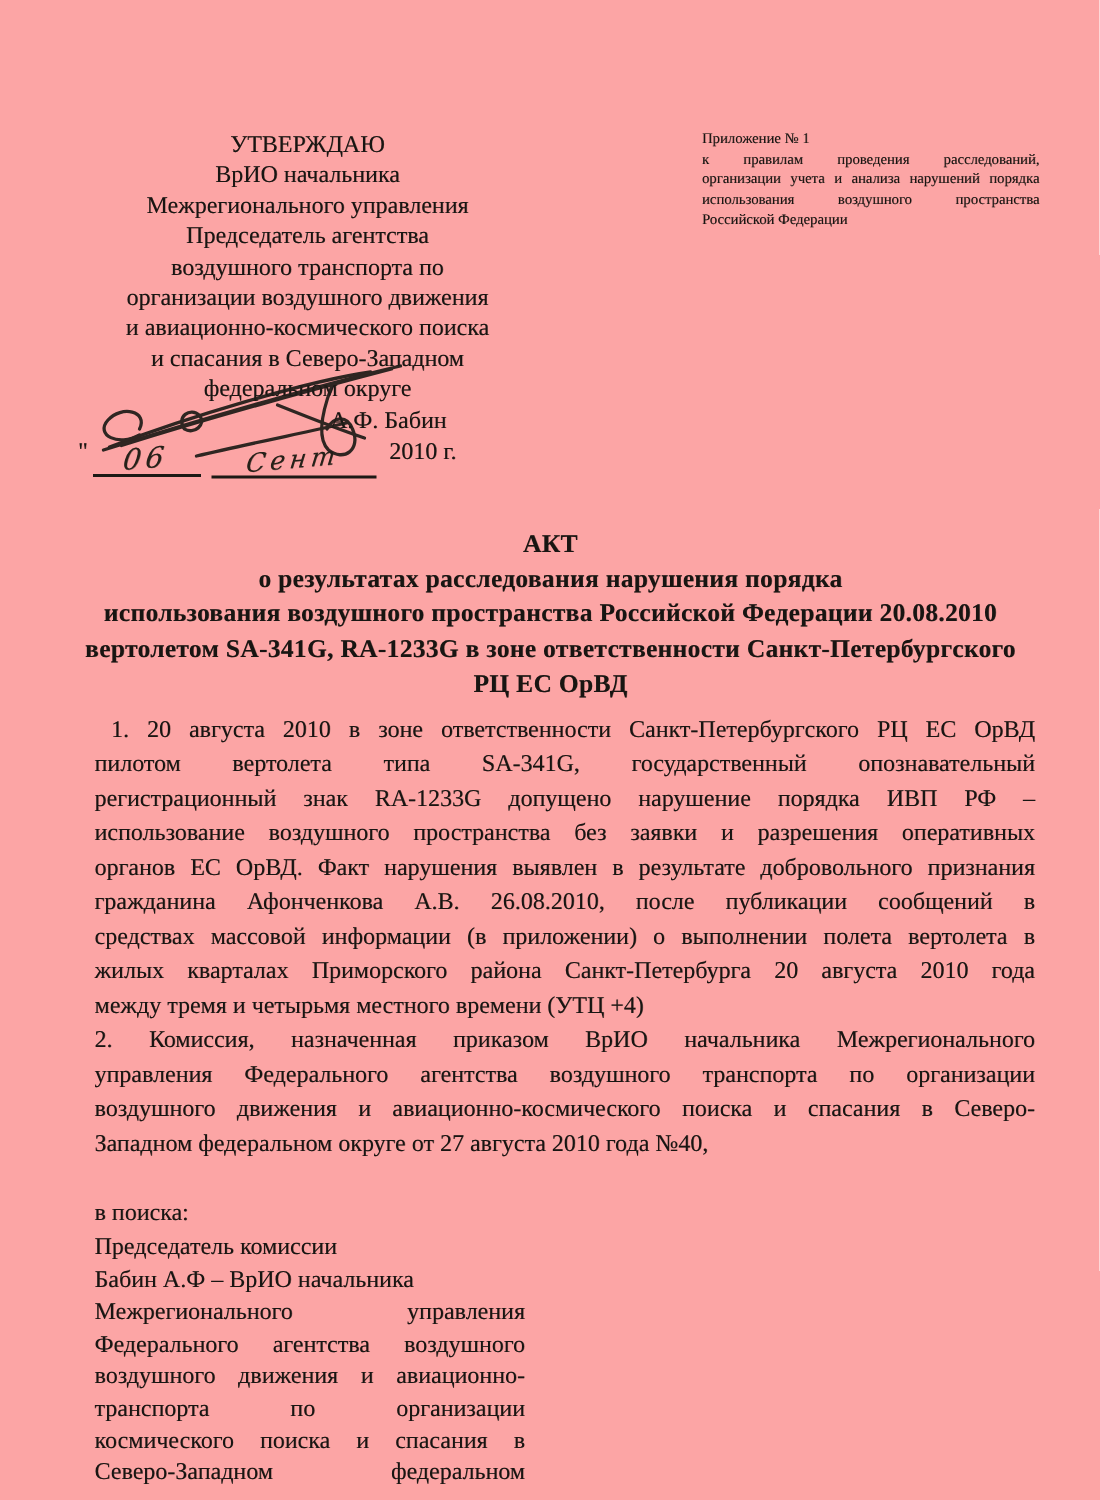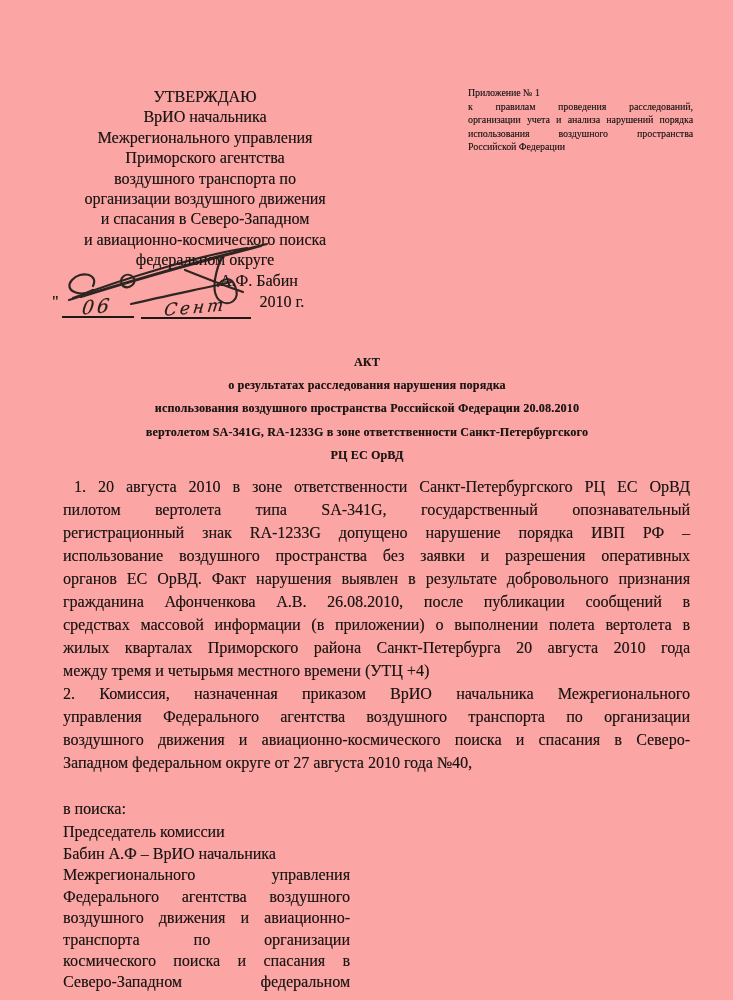--- a/index.html
+++ b/index.html
@@ -31,46 +31,46 @@
 
   
   .signature { position:absolute; left:35px; top:240px; width:340px; height:85px; }
 
   
   .annex { position:absolute; left:468px; top:86px; width:225px;
            font-size:9.8px; line-height:13.5px; }
 
   
   .title { position:absolute; left:36px; top:351px; width:662px;
-           text-align:center; font-weight:bold; font-size:12px;
+           text-align:center; font-weight:bold; font-size:17px;
            line-height:23.2px; letter-spacing:0.2px; }
 
   
   .bodytext { position:absolute; left:63px; top:475px; width:627px;
               font-size:16px; line-height:23px; }
   .p1-first { padding-left:11px; }
   .intro { margin-top:-4px; padding-top:27px; }
   .comp { display:flex;flex-direction:column; }
   .role { width:295px; flex:none; }
   .members { width:287px; flex:none; line-height:21.4px; }
 </style>
 </head>
 <body>
 
 <div class="page">
 
   <div class="approval">
     <div class="ln">УТВЕРЖДАЮ</div>
     <div class="ln">ВрИО начальника</div>
     <div class="ln">Межрегионального управления</div>
-    <div class="ln">Приморского агентства</div>
+    <div class="ln">Председатель агентства</div>
     <div class="ln">воздушного транспорта по</div>
     <div class="ln">организации воздушного движения</div>
+    <div class="ln">и авиационно-космического поиска</div>
     <div class="ln">и спасания в Северо-Западном</div>
-    <div class="ln">и авиационно-космического поиска</div>
     <div class="ln">федеральном округе</div>
     <div class="ln sig-name">А.Ф. Бабин</div>
     <div class="date-row">
       <span class="q">"</span><span class="ul u1"><span class="hand hand-day">06</span></span><span class="ul u2"><span class="hand hand-month">Сент</span></span><span class="year">2010 г.</span>
     </div>
   </div>
 
   <svg class="signature" viewBox="0 0 340 85" xmlns="http://www.w3.org/2000/svg" fill="none" stroke="#201d19" stroke-width="2.2" stroke-linecap="round" opacity="0.93">
     <path d="M38,58 C90,38 170,14 212,8"></path>
     <path d="M46,57 C100,40 180,18 226,6"></path>

